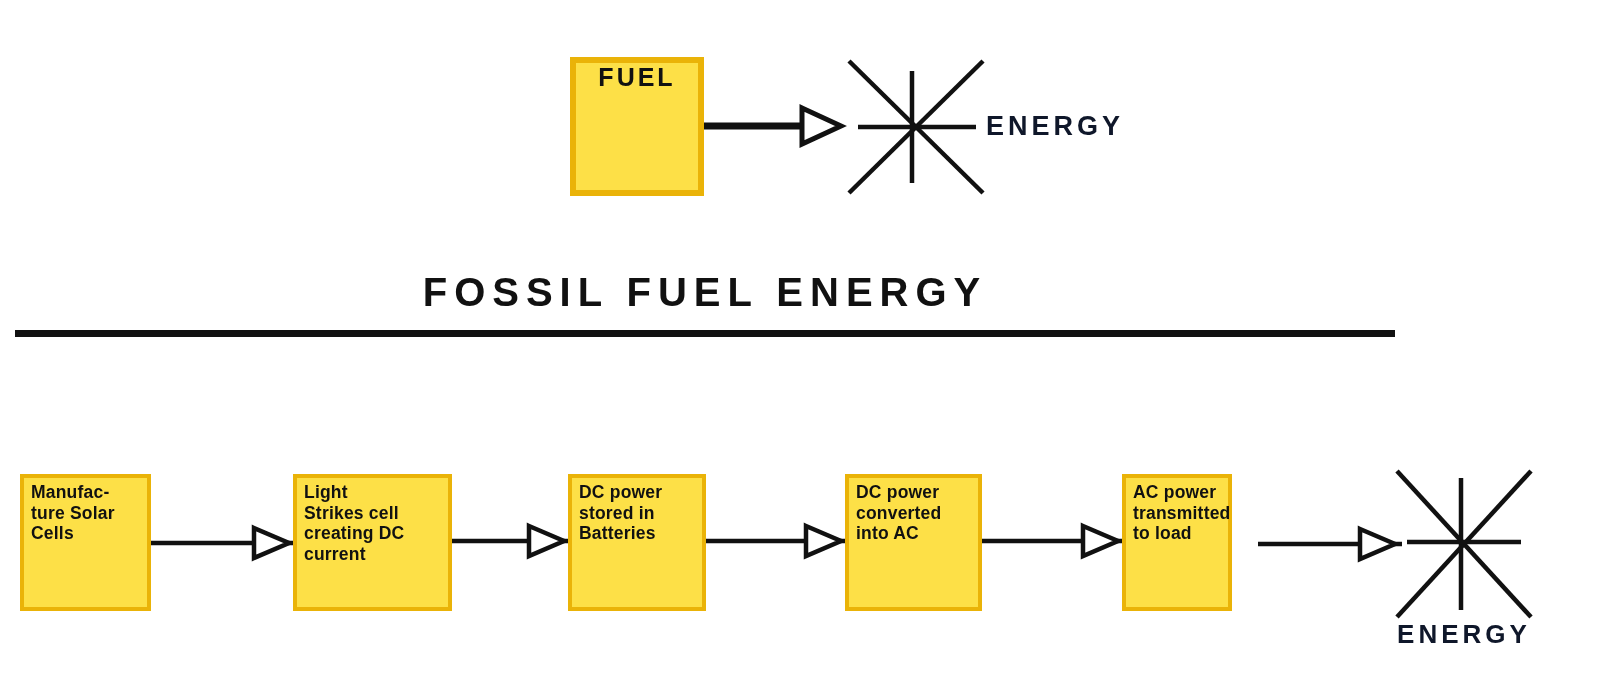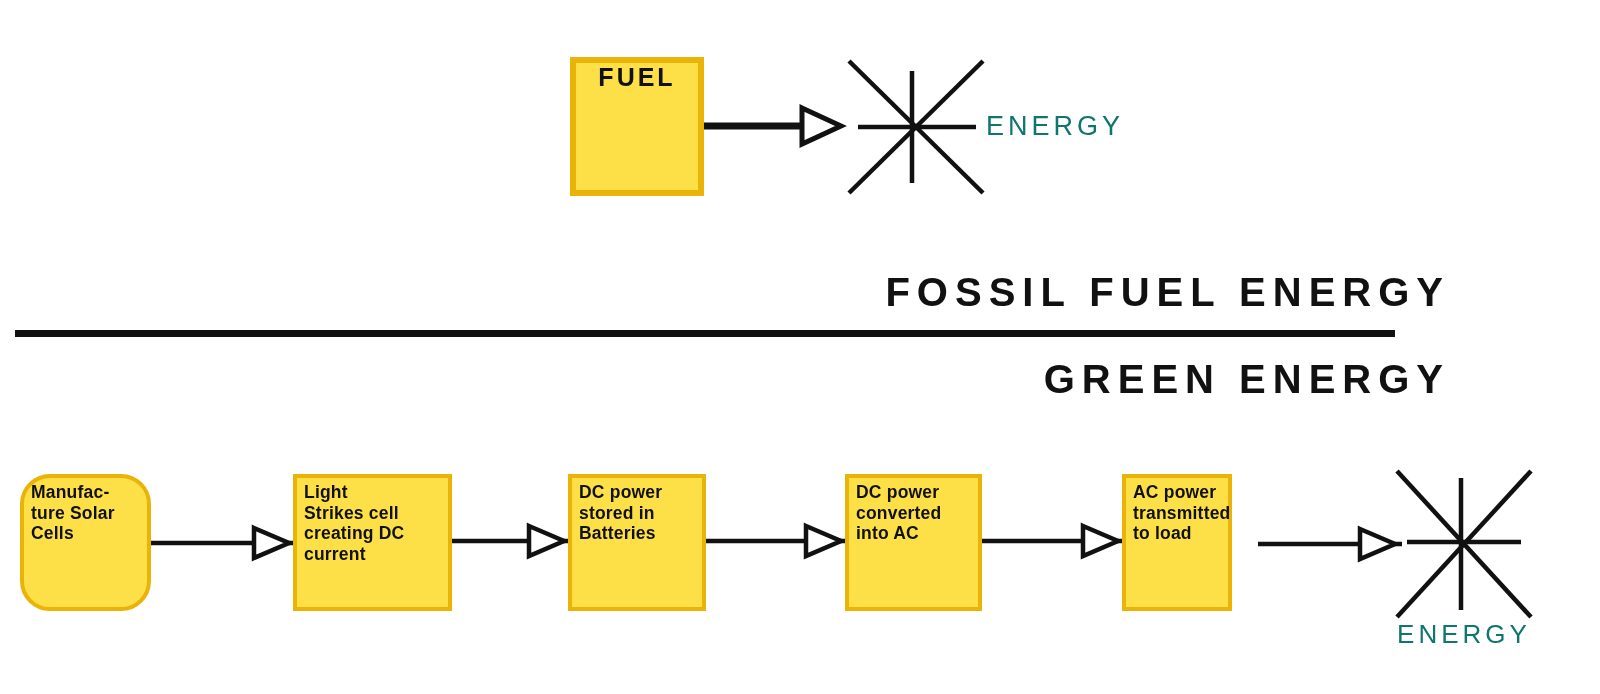--- a/index.html
+++ b/index.html
@@ -48,48 +48,47 @@
   }
   .step-box {
     top: 474px;
     height: 137px;
     padding: 4px 7px;
     font-size: 17.5px;
     line-height: 1.18;
     white-space: pre-line;
     letter-spacing: 0.2px;
   }
-  .step-1 { left: 20px;   width: 131px; border-radius: 30px; }
+  .step-1 { left: 20px;   width: 131px; }
   .step-2 { left: 293px;  width: 159px; }
   .step-3 { left: 568px;  width: 138px; }
   .step-4 { left: 845px;  width: 137px; }
   .step-5 { left: 1122px; width: 110px; }
   .heading {
     position: absolute;
     left: 0;
     width: 1410px;
-    text-align: right;
+    text-align: center;
     font-weight: bold;
     font-size: 40px;
     letter-spacing: 7px;
     color: #111111;
-    padding-left: 40px;
   }
   .heading-fossil { top: 270px; }
   .heading-green  { top: 357px; }
   .divider {
     position: absolute;
     left: 15px; top: 330px;
     width: 1380px; height: 7px;
     background: #111111;
   }
   .energy-label {
     position: absolute;
-    font-weight: normal;
-    color: #0f766e;
+    font-weight: bold;
+    color: #0f172a;
     letter-spacing: 4px;
   }
   .energy-top {
     left: 986px; top: 111px;
     font-size: 27px;
   }
   .energy-bottom {
     left: 1364px; top: 619px;
     width: 200px;
     text-align: center;
@@ -146,21 +145,20 @@
 
   <div class="box fuel-box">
     <span>FUEL</span>
   </div>
   <div class="energy-label energy-top">ENERGY</div>
 
   <div class="heading heading-fossil">FOSSIL FUEL ENERGY</div>
 
   <div class="divider"></div>
 
-  <div class="heading heading-green">GREEN ENERGY</div>
 
   <div class="box step-box step-1">
     <span>Manufac-
 ture Solar
 Cells</span>
   </div>
   <div class="box step-box step-2">
     <span>Light
 Strikes cell
 creating DC

